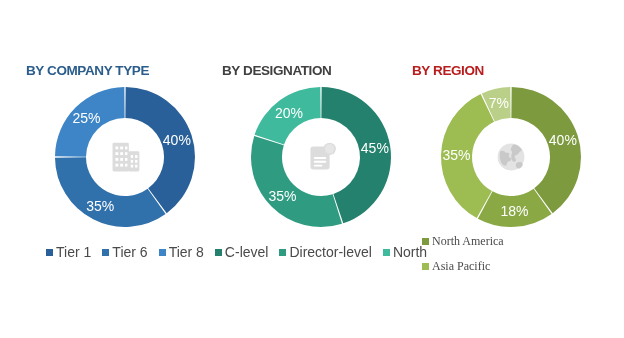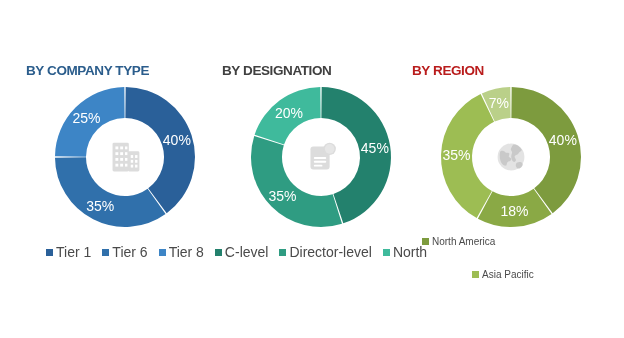--- a/index.html
+++ b/index.html
@@ -88,21 +88,21 @@
   .swatch{
     display:inline-block;
     width:7px;height:7px;
     margin-right:3px;
     flex:0 0 auto;
   }
   .legend-label{
     font-size:14px;
     color:#4a4a4a;
   }
-  #legend-region .legend-label{ font-size:10px; }
+  #legend-region .legend-label{ font-size:12px;font-family:Liberation Serif, serif; }
 </style>
 </head>
 <body>
 
 <div class="board">
 
   <div class="panel" id="panel-company">
     <div class="panel-title" id="title-company">BY COMPANY TYPE</div>
 
     <div class="donut-wrap">
@@ -234,21 +234,21 @@
       </svg>
     </div>
 
     <div class="legend" id="legend-region">
       <div class="legend-row">
         <span class="legend-item">
           <span class="swatch" style="background:#7d9b3e"></span>
           <span class="legend-label">North America</span>
         </span>
       </div>
-      <div class="legend-row" style="margin-top:18px;justify-content:center;">
+      <div class="legend-row" style="margin-top:10px;">
         <span class="legend-item">
           <span class="swatch" style="background:#9dbd53"></span>
           <span class="legend-label">Asia Pacific</span>
         </span>
       </div>
     </div>
   </div>
 
 </div>
 

